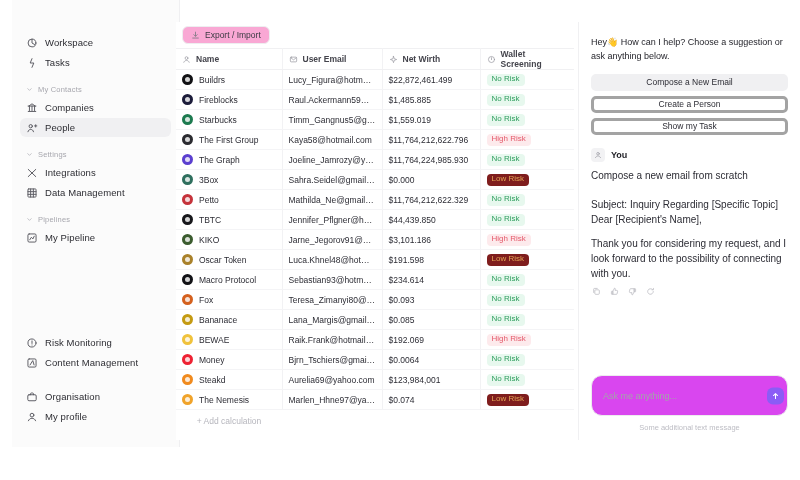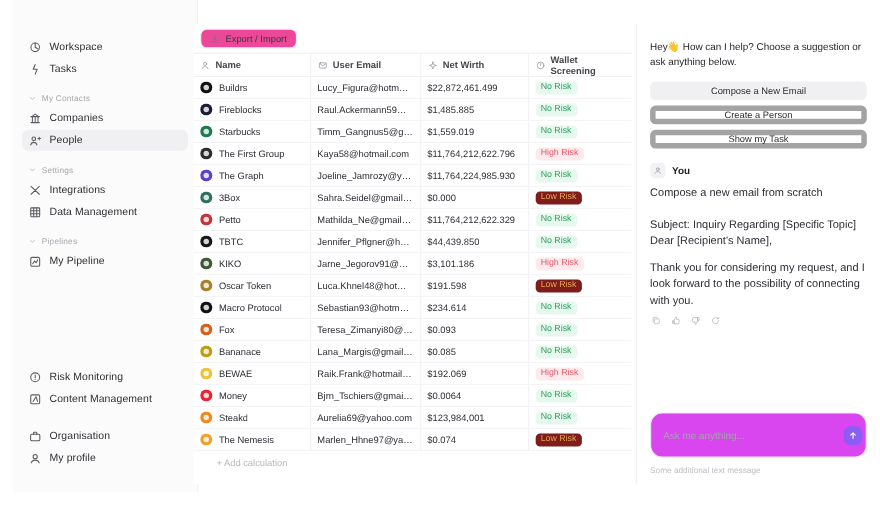--- a/index.html
+++ b/index.html
@@ -78,21 +78,21 @@
     height: 26px;
     display: flex; align-items: center;
     padding-left: 6px;
   }
   .tool-btn {
     display: inline-flex; align-items: center; gap: 5px;
     height: 18px;
     padding: 0 8px;
     border: 1px solid #eeeef0;
     border-radius: 6px;
-    background: #ec4899;
+    background: #f9a8d4;
     font-size: 8.5px;
     color: #3a3a42;
     cursor: pointer;
     white-space: nowrap;
   }
   .tool-btn .ico { width: 9px; height: 9px; color: #76767e; display:flex; }
 
   table#people-table {
     width: 100%;
     border-collapse: collapse;
@@ -184,21 +184,21 @@
   }
   .assist-intro {
     font-size: 9px;
     line-height: 1.55;
     color: #26262d;
     margin-bottom: 10px;
   }
   .suggestion {
     height: 17px;
     margin-bottom: 5px;
-    border: 5px solid #a3a3a3;
+    border: 3px solid #a3a3a3;
     border-radius: 5px;
     background: #ffffff;
     display: flex; align-items: center; justify-content: center;
     font-size: 8.5px;
     color: #2c2c34;
     cursor: pointer;
   }
   .suggestion.filled { background: #f0f0f2; border-color: #f0f0f2; }
 
   .msg-user { margin-top: 13px; }
@@ -246,20 +246,21 @@
     transform: translateY(-50%);
     width: 17px; height: 17px;
     border-radius: 6px;
     background: #8b5cf6;
     display: flex; align-items: center; justify-content: center;
     color: #ffffff;
     cursor: pointer;
     border: none;
   }
   .foot-note {
+    text-align: center;
     font-size: 7.5px;
     color: #bdbdc4;
     margin-top: 7px;
   }
 </style>
 </head>
 <body>
 
 <div id="app">
 

